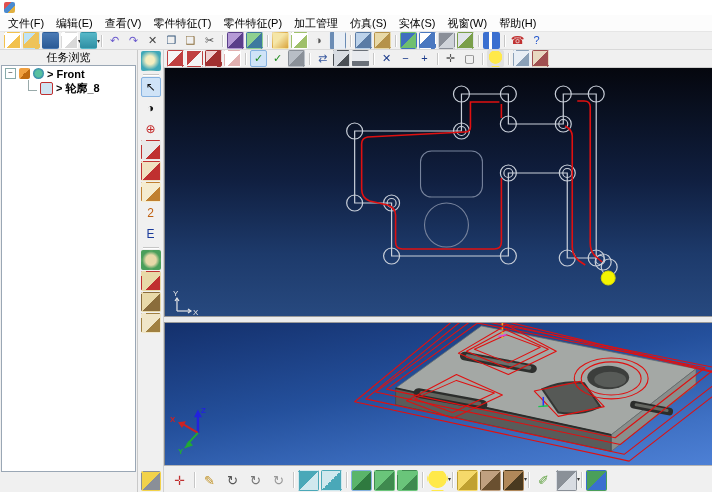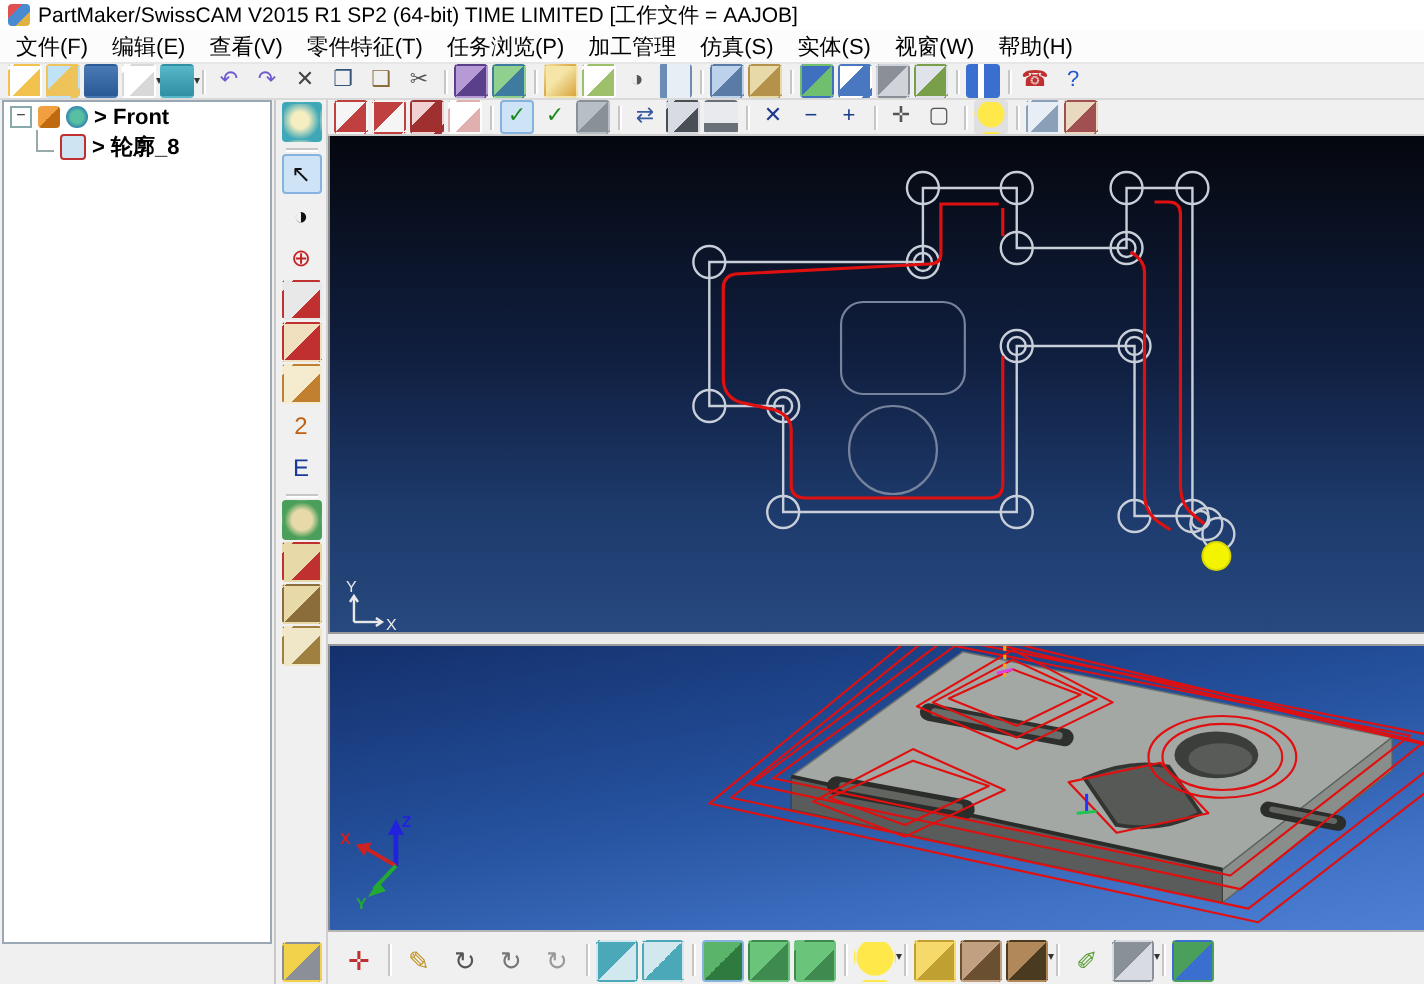--- a/index.html
+++ b/index.html
@@ -19,21 +19,21 @@
        display:flex;align-items:center;justify-content:center;position:relative;flex:0 0 auto;}
   .tbi .g{font-size:11px;line-height:1;}
   .tbi .dd{font-size:6px;color:#333;position:absolute;right:-4px;top:4px;}
   .tbi.sel{background:#cfe3f7;border:1px solid #86b2e0;}
   .tsep{width:1px;height:12px;background:#c6c6c6;box-shadow:1px 0 0 #fff;margin:0 3px;flex:0 0 auto;}
   .main{display:flex;height:444px;}
   .leftpanel{width:137px;display:flex;flex-direction:column;border-right:1px solid #c9c9c9;background:#f0f0f0;}
   .leftheader{height:15px;font-size:11px;text-align:center;line-height:15px;}
   .treebox{flex:1;background:#fff;border:1px solid #9aa7b5;margin:0 1px;font-size:11px;font-weight:bold;}
   .treerow{display:flex;align-items:center;gap:3px;height:15px;padding-left:3px;cursor:default;white-space:nowrap;}
-  .treerow.child{padding-left:14px;}
+  .treerow.child{padding-left:24px;}
   .expander{width:9px;height:9px;border:1px solid #8aa;font-size:8px;line-height:7px;text-align:center;
             background:#fff;color:#333;font-weight:normal;flex:0 0 auto;}
   .ticon{width:11px;height:11px;border-radius:2px;flex:0 0 auto;}
   .leftbottom{height:22px;}
   .vtool{width:25px;background:#f0f0f0;border-right:1px solid #d0d0d0;display:flex;flex-direction:column;
          align-items:center;padding-top:1px;}
   .vtool .tbi{width:18px;height:18px;margin:0 0 1px 0;}
   .vtool .tbi .g{font-size:12px;}
   .vtool .tsep{width:16px;height:1px;margin:2px 0;box-shadow:0 1px 0 #fff;}
   .vbottom{margin-top:auto;margin-bottom:2px;}
@@ -50,29 +50,28 @@
   .toolbar3 .tbi .g{font-size:13px;}
   .toolbar3 .tsep{height:16px;}
   .connector{width:8px;height:10px;border-left:1px solid #9aa;border-bottom:1px solid #9aa;
              margin:-6px 0 0 2px;flex:0 0 auto;}
 </style>
 </head>
 <body>
 
 <div class="titlebar">
   <span class="appicon"></span>
-  <span>PartMaker/SwissCAM V2015 R1 SP2 (64-bit) TIME LIMITED [工作文件 = AAJOB]</span>
 </div>
 
 <nav class="menubar">
     <span class="menu-item">文件(F)</span>
     <span class="menu-item">编辑(E)</span>
     <span class="menu-item">查看(V)</span>
     <span class="menu-item">零件特征(T)</span>
-    <span class="menu-item">任务浏览(P)</span>
+    <span class="menu-item">零件特征(P)</span>
     <span class="menu-item">加工管理</span>
     <span class="menu-item">仿真(S)</span>
     <span class="menu-item">实体(S)</span>
     <span class="menu-item">视窗(W)</span>
     <span class="menu-item">帮助(H)</span>
   </nav>
 
 <div class="toolbar toolbar1">
     <div class="tbi" style="background: linear-gradient(135deg, rgb(255, 255, 255) 55%, rgb(242, 193, 78) 55%);">
       <span class="g"></span>
@@ -158,20 +157,21 @@
     <div class="tbi">
       <span class="g" style="color: rgb(192, 48, 48);">☎</span>
     </div>
     <div class="tbi">
       <span class="g" style="color: rgb(34, 85, 204);">?</span>
     </div>
   </div>
 
 <div class="main">
   <div class="leftpanel">
+    <div class="leftheader">任务浏览</div>
     <div class="treebox">
       <div class="treerow">
         <span class="expander">−</span>
         <span class="ticon" style="background:linear-gradient(135deg,#f0a040 50%,#c06a10 50%);"></span>
         <span class="ticon" style="background:radial-gradient(circle,#58c0a0 40%,#2a7ab0 75%);border-radius:50%;"></span>
         <span>&gt; Front</span>
       </div>
       <div class="treerow child">
         <span class="connector"></span>
         <span class="ticon" style="background:#cfe4f2;border:1px solid #c03030;"></span>

